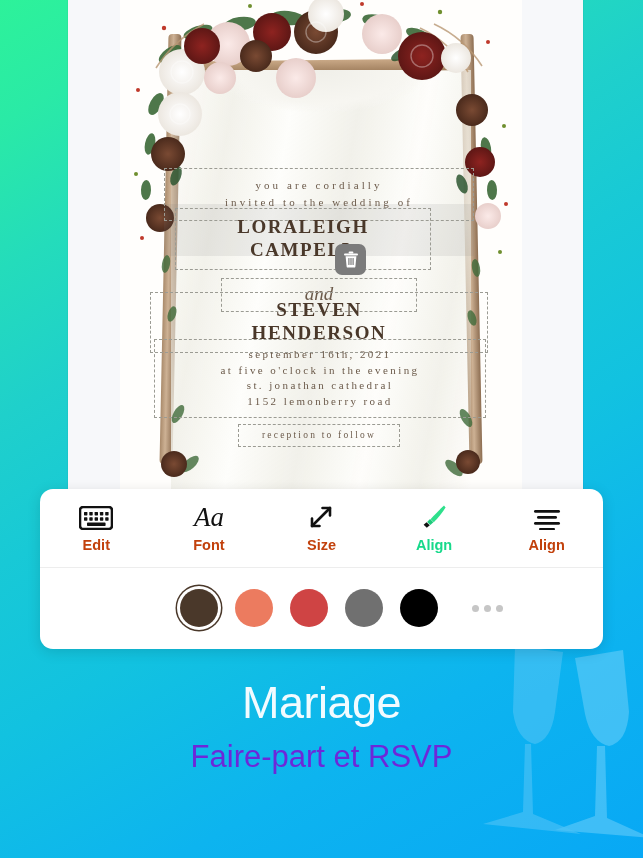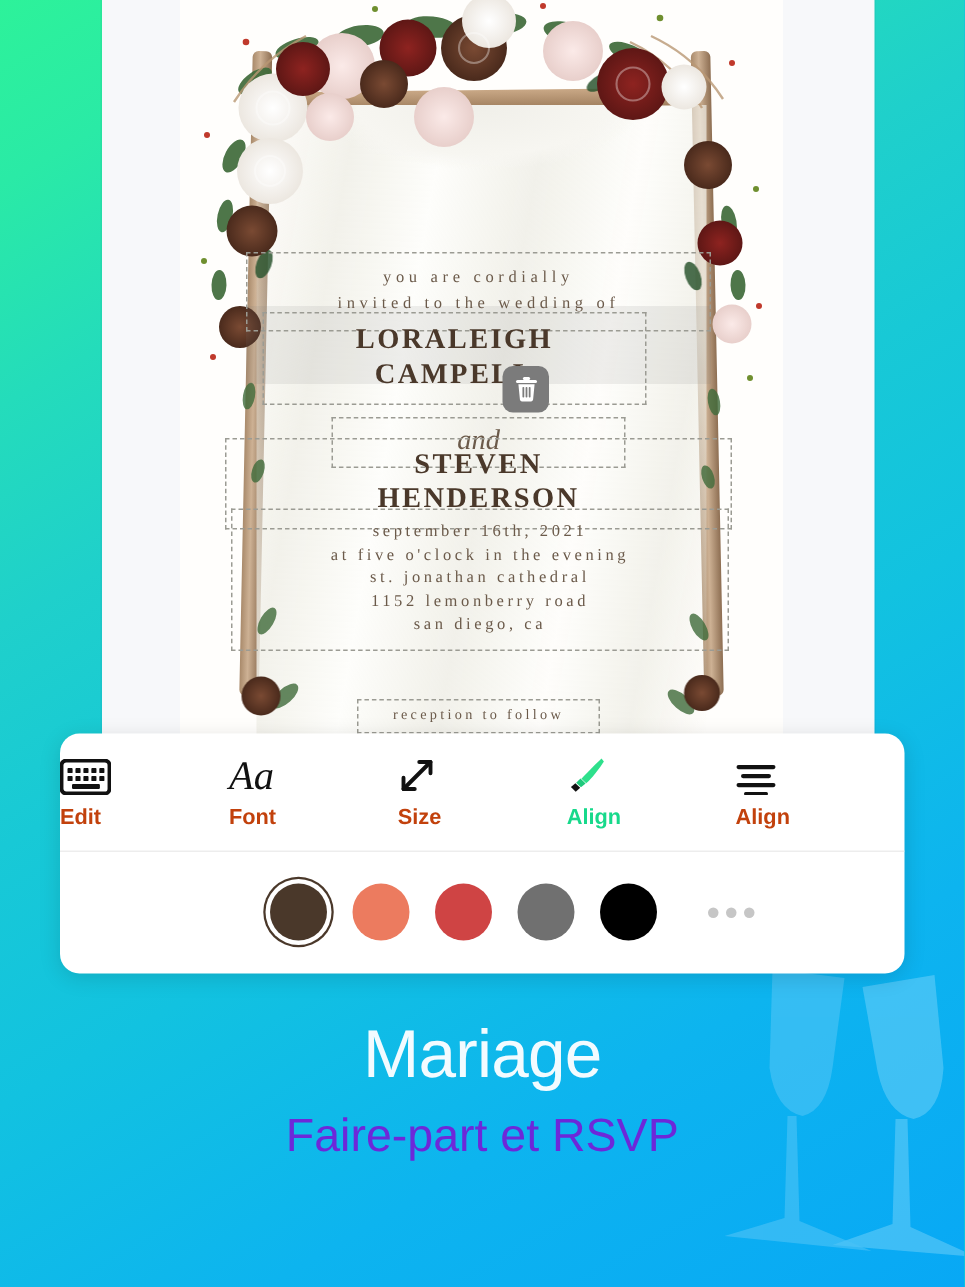--- a/index.html
+++ b/index.html
@@ -105,21 +105,21 @@
   }
   #tb-details {
     left:34px; top:345px; width:332px; padding:7px 0 8px;
     font-family:"Liberation Serif", serif;
     font-size:11px; letter-spacing:2.4px; line-height:15.5px;
     color:#6b5a4a;
   }
   #tb-reception {
     left:118px; top:430px; width:162px; padding:5px 0 6px;
     font-family:"Liberation Serif", serif;
-    font-size:9.5px; letter-spacing:2.2px; color:#6b5a4a;margin-top:42px;
+    font-size:9.5px; letter-spacing:2.2px; color:#6b5a4a;
   }
 
   
   #delete-btn {
     position:absolute; left:215px; top:250px;
     width:31px; height:31px; border-radius:7px;
     background:#7b7b7b;
     display:flex; align-items:center; justify-content:center;
     cursor:pointer; z-index:12;
   }
@@ -131,21 +131,21 @@
     background:#ffffff; border-radius:13px;
     box-shadow:0 3px 14px rgba(0,0,0,.13);
     overflow:hidden;
   }
   #tool-row {
     display:flex; height:79px;
     border-bottom:1px solid #ededed;
   }
   .tool {
     flex:1; display:flex; flex-direction:column;
-    align-items:flex-start; justify-content:center; gap:7px;
+    align-items:center; justify-content:center; gap:7px;
     cursor:pointer;
   }
   .tool .ico { height:26px; display:flex; align-items:flex-end; }
   .tool .lbl { font-size:14.5px; font-weight:bold; color:#c2410c; }
   .tool.active .lbl { color:#17d98b; }
 
   #swatch-row {
     height:80px; display:flex; align-items:center;
     padding-left:140px; gap:17px;
   }
@@ -321,21 +321,20 @@
     <div id="tb-groom" class="tbox">
       <div>STEVEN</div>
       <div>HENDERSON</div>
     </div>
 
     <div id="tb-details" class="tbox">
       <div>september 16th, 2021</div>
       <div>at five o'clock in the evening</div>
       <div>st. jonathan cathedral</div>
       <div>1152 lemonberry road</div>
-      <div>san diego, ca</div>
     </div>
 
     <div id="tb-reception" class="tbox">
       <div>reception to follow</div>
     </div>
 
     <div id="delete-btn">
       <svg width="16" height="17" viewBox="0 0 16 17" fill="#fff">
         <rect x="1" y="2.4" width="14" height="2" rx="1"></rect>
         <rect x="5.6" y="0.4" width="4.8" height="2" rx="1"></rect>

